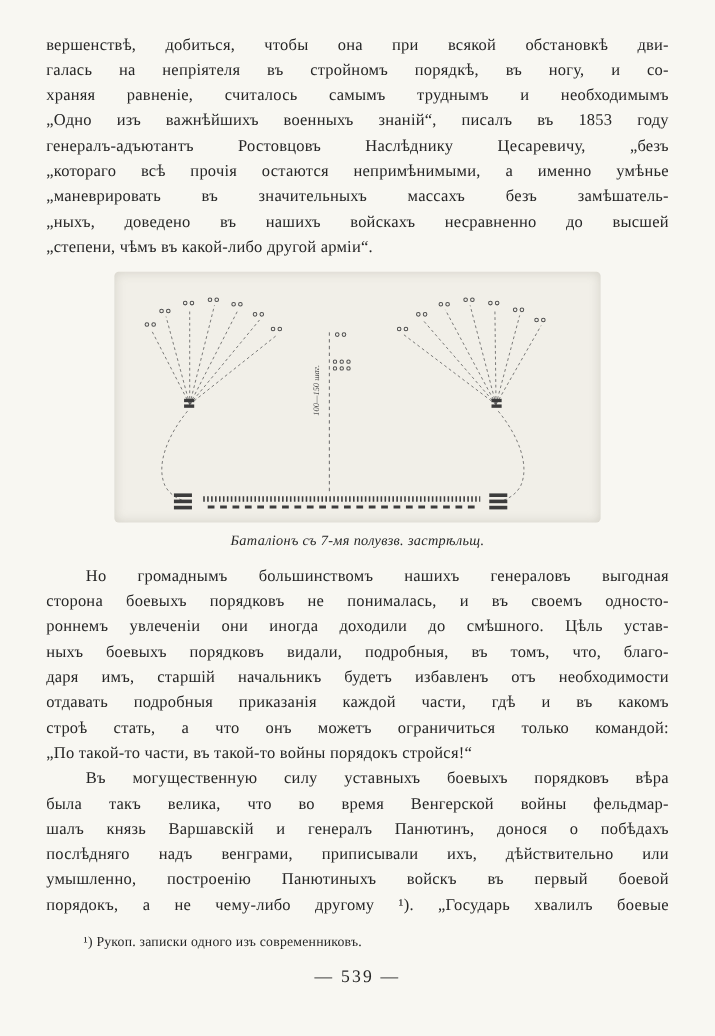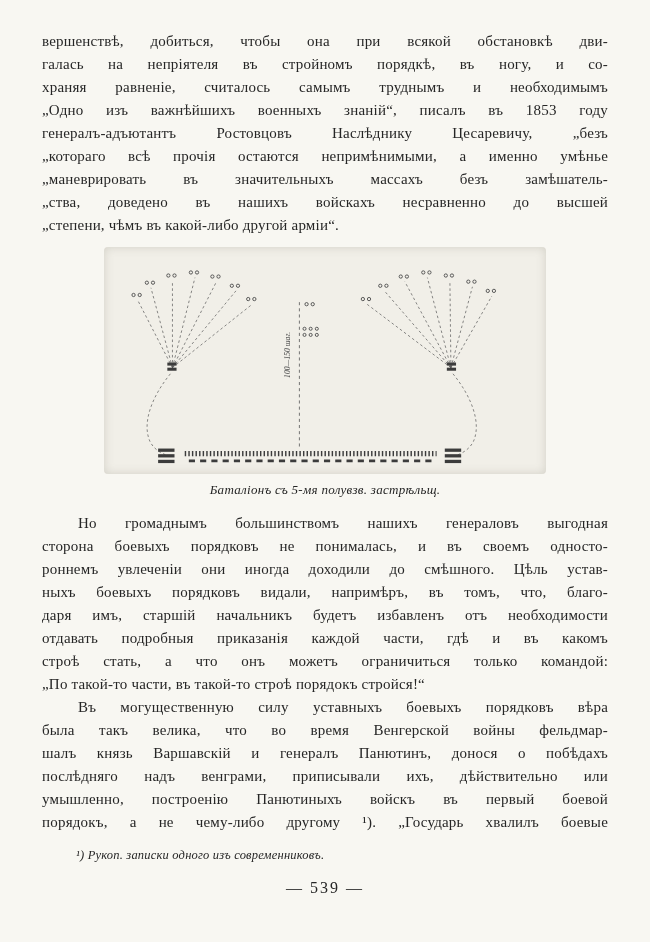--- a/index.html
+++ b/index.html
@@ -43,21 +43,20 @@
     font-size: 13px;
     font-style: italic;
     text-align: center;
     margin: 2px 0 14px 0;
     letter-spacing: 0.3px;
   }
   .footnote {
     font-size: 12.5px;
     margin: 14px 0 16px 34px;
     letter-spacing: 0.2px;
-    font-style: italic;
   }
   .page-number {
     font-size: 16px;
     text-align: center;
     margin-top: 4px;
     letter-spacing: 2px;
   }
   svg text { font-family: "Liberation Serif", serif; }
 </style>
 </head>
@@ -66,21 +65,21 @@
 <div class="page">
 
   <div class="para">
     <div class="line">вершенствѣ, добиться, чтобы она при всякой обстановкѣ дви-</div>
     <div class="line">галась на непріятеля въ стройномъ порядкѣ, въ ногу, и со-</div>
     <div class="line">храняя равненіе, считалось самымъ труднымъ и необходимымъ</div>
     <div class="line">„Одно изъ важнѣйшихъ военныхъ знаній“, писалъ въ 1853 году</div>
     <div class="line">генералъ-адъютантъ Ростовцовъ Наслѣднику Цесаревичу, „безъ</div>
     <div class="line">„котораго всѣ прочія остаются непримѣнимыми, а именно умѣнье</div>
     <div class="line">„маневрировать въ значительныхъ массахъ безъ замѣшатель-</div>
-    <div class="line">„ства, доведено въ нашихъ войскахъ несравненно до высшей</div>
+    <div class="line">„ныхъ, доведено въ нашихъ войскахъ несравненно до высшей</div>
     <div class="line last">„степени, чѣмъ въ какой-либо другой арміи“.</div>
   </div>
 
   <div class="figure-wrap">
     <svg viewBox="0 0 390 210" width="400" height="215">
 
       <g stroke="#5a5a5a" stroke-width="0.7" fill="none" stroke-dasharray="2.5 2.5">
         <line x1="46" y1="112" x2="12" y2="46"></line>
         <line x1="46" y1="112" x2="25" y2="34"></line>
         <line x1="46" y1="112" x2="46" y2="27"></line>
@@ -170,31 +169,31 @@
         <rect x="32" y="196.5" width="16" height="3.2"></rect>
         <rect x="32" y="202" width="16" height="3.2"></rect>
       </g>
       <g fill="#3c3c3c">
         <rect x="312" y="191" width="16" height="3.2"></rect>
         <rect x="312" y="196.5" width="16" height="3.2"></rect>
         <rect x="312" y="202" width="16" height="3.2"></rect>
       </g>
     </svg>
   </div>
-  <div class="figure-caption">Баталіонъ съ 5-мя полувзв. застрѣльщ.</div>
+  <div class="figure-caption">Баталіонъ съ 7-мя полувзв. застрѣльщ.</div>
 
   <div class="para">
     <div class="line indent">Но громаднымъ большинствомъ нашихъ генераловъ выгодная</div>
     <div class="line">сторона боевыхъ порядковъ не понималась, и въ своемъ односто-</div>
     <div class="line">роннемъ увлеченіи они иногда доходили до смѣшного. Цѣль устав-</div>
-    <div class="line">ныхъ боевыхъ порядковъ видали, напримѣръ, въ томъ, что, благо-</div>
+    <div class="line">ныхъ боевыхъ порядковъ видали, подробныя, въ томъ, что, благо-</div>
     <div class="line">даря имъ, старшій начальникъ будетъ избавленъ отъ необходимости</div>
     <div class="line">отдавать подробныя приказанія каждой части, гдѣ и въ какомъ</div>
     <div class="line">строѣ стать, а что онъ можетъ ограничиться только командой:</div>
-    <div class="line last">„По такой-то части, въ такой-то строѣ порядокъ стройся!“</div>
+    <div class="line last">„По такой-то части, въ такой-то войны порядокъ стройся!“</div>
   </div>
 
   <div class="para">
     <div class="line indent">Въ могущественную силу уставныхъ боевыхъ порядковъ вѣра</div>
     <div class="line">была такъ велика, что во время Венгерской войны фельдмар-</div>
     <div class="line">шалъ князь Варшавскій и генералъ Панютинъ, донося о побѣдахъ</div>
     <div class="line">послѣдняго надъ венграми, приписывали ихъ, дѣйствительно или</div>
     <div class="line">умышленно, построенію Панютиныхъ войскъ въ первый боевой</div>
     <div class="line">порядокъ, а не чему-либо другому ¹). „Государь хвалилъ боевые</div>
   </div>

